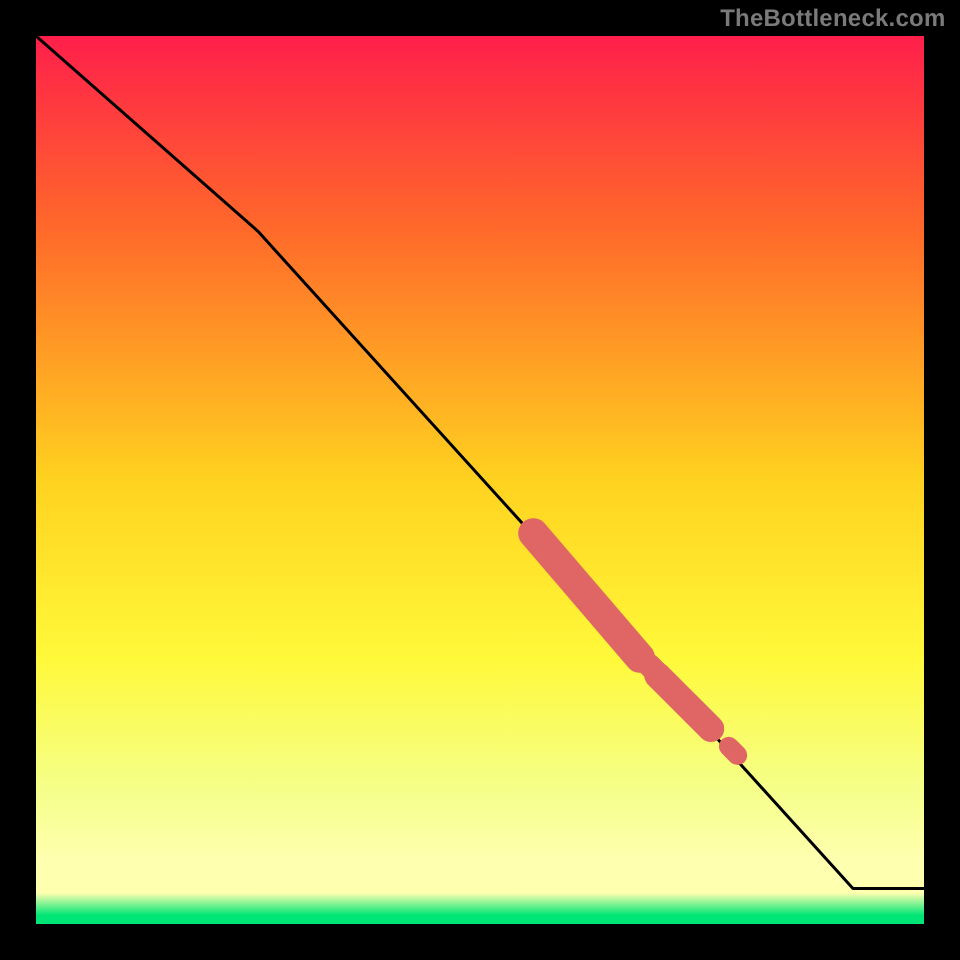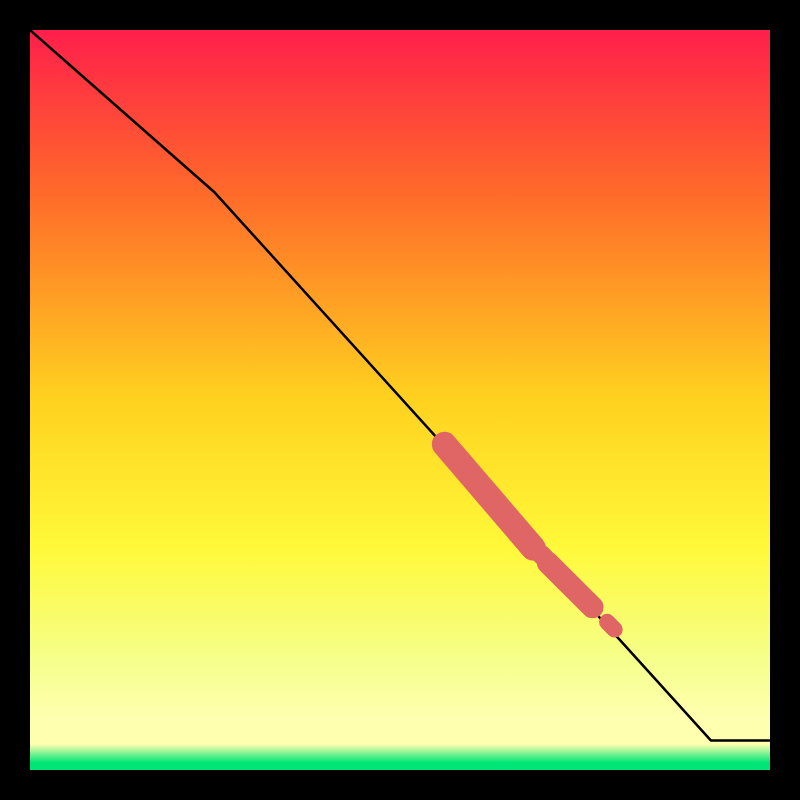--- a/index.html
+++ b/index.html
@@ -68,13 +68,14 @@
         </g>
       <g id="marker-group">
           <line x1="414.40" y1="414.40" x2="503.20" y2="518.00" stroke="#e06666" stroke-width="25.16" stroke-linecap="round"></line>
           <line x1="518.00" y1="532.80" x2="562.40" y2="577.20" stroke="#e06666" stroke-width="22.20" stroke-linecap="round"></line>
           <line x1="510.60" y1="523.92" x2="515.04" y2="528.36" stroke="#e06666" stroke-width="19.24" stroke-linecap="round"></line>
           <line x1="577.20" y1="592.00" x2="584.60" y2="599.40" stroke="#e06666" stroke-width="16.28" stroke-linecap="round"></line>
         </g>
     </svg>
   </div>
 
+  <div class="watermark">TheBottleneck.com</div>
 </div>
 
 </body></html>

